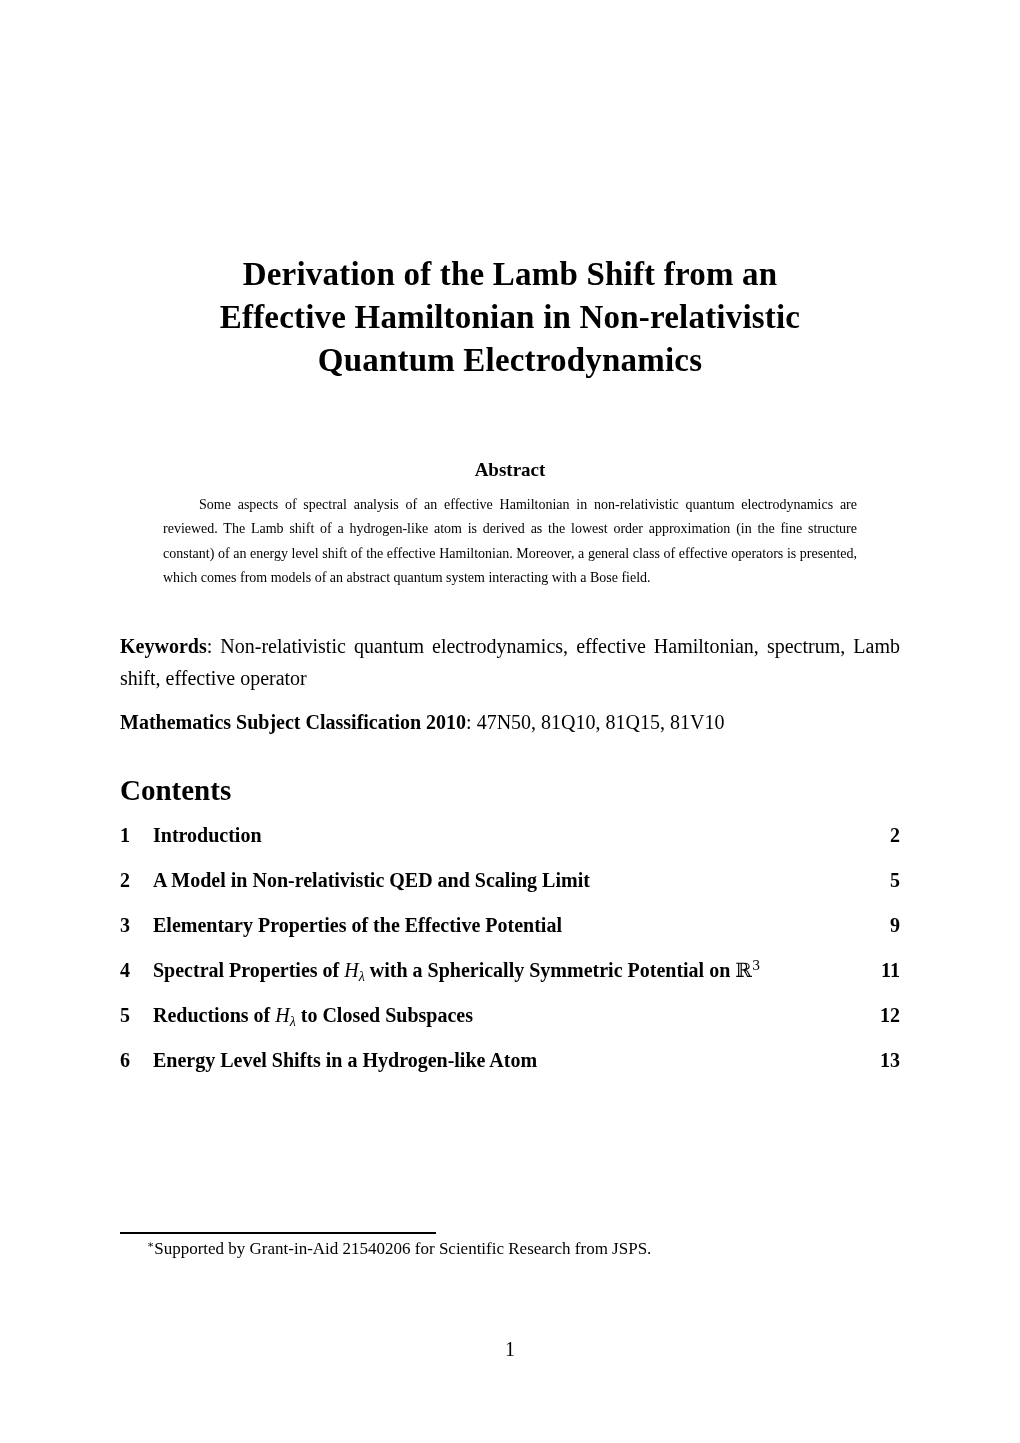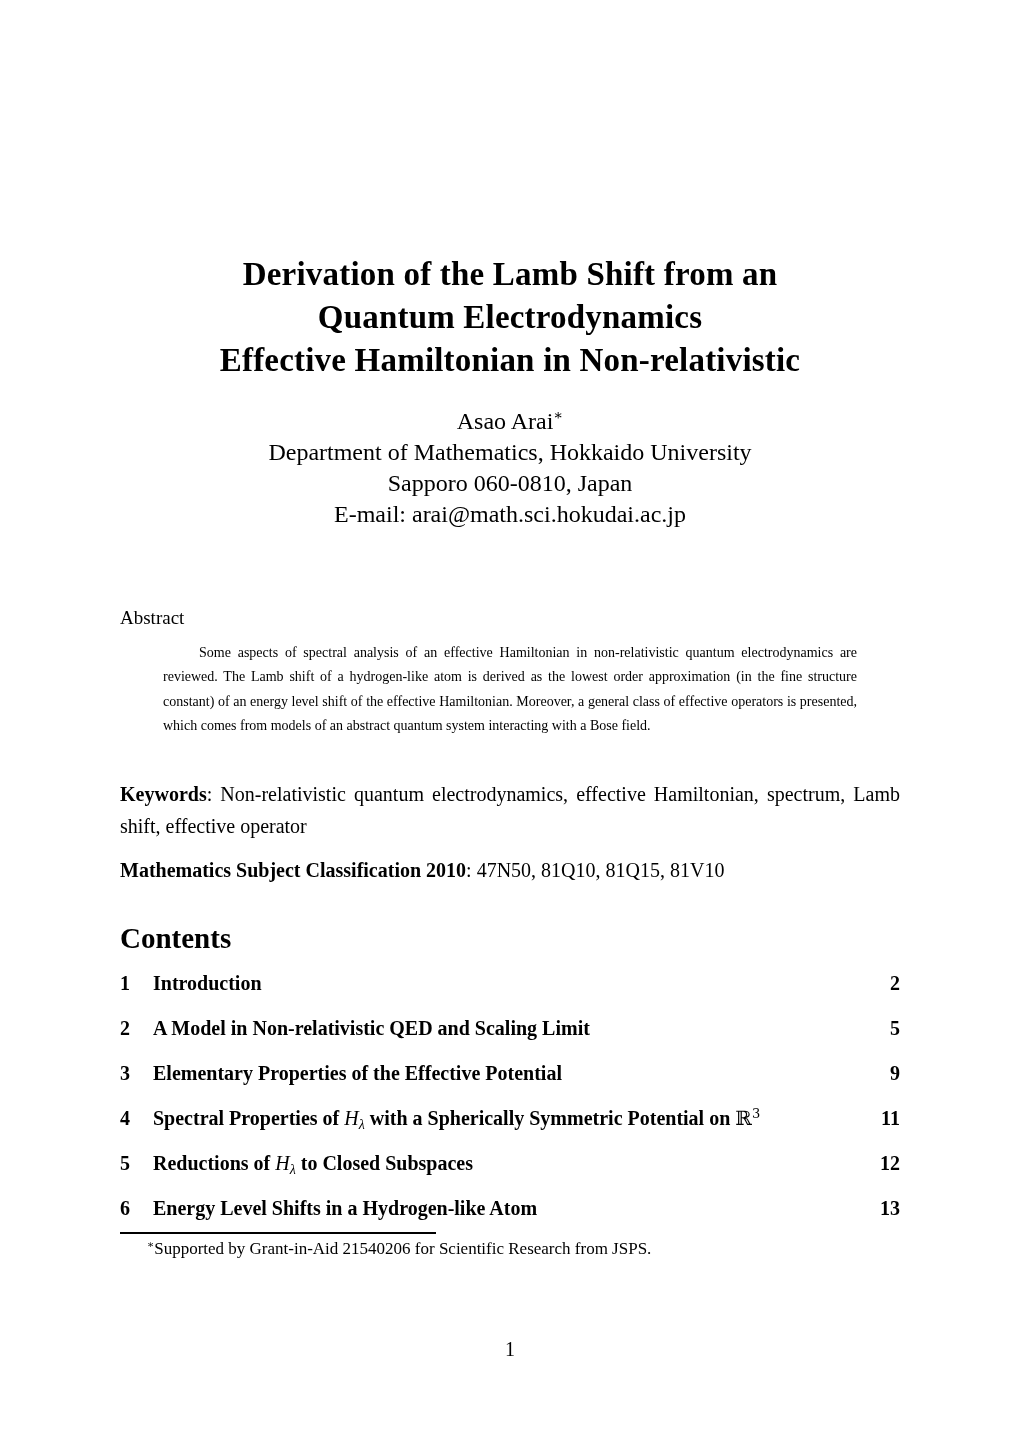--- a/index.html
+++ b/index.html
@@ -37,21 +37,22 @@
     font-weight: 400;
   }
   .fnmark {
     font-size: 60%;
     vertical-align: 9px;
     line-height: 0;
   }
 
   .abstract-section { margin-top: 76px; }
   .abs-head {
-    font-weight: 400;
+    text-align: center;
+    font-weight: 700;
     font-size: 19px;
     line-height: 24px;
   }
   .abs-body {
     margin: 11px 43px 0 43px;
     font-size: 14px;
     line-height: 24.3px;
     text-align: justify;
     text-indent: 36px;
   }
@@ -155,30 +156,24 @@
     line-height: 26px;
   }
 </style>
 </head>
 <body>
 
 <div class="paper">
 
   <h1 class="title">
     <span class="tline">Derivation of the Lamb Shift from an</span>
+    <span class="tline">Effective Hamiltonian in Non-relativistic</span>
     <span class="tline">Quantum Electrodynamics</span>
-    <span class="tline">Effective Hamiltonian in Non-relativistic</span>
   </h1>
 
-  <div class="authorblock">
-    <div class="aline"><span>Asao Arai</span><sup class="fnmark">∗</sup></div>
-    <div class="aline">Department of Mathematics, Hokkaido University</div>
-    <div class="aline">Sapporo 060-0810, Japan</div>
-    <div class="aline">E-mail: arai@math.sci.hokudai.ac.jp</div>
-  </div>
 
   <div class="abstract-section">
     <div class="abs-head">Abstract</div>
     <p class="abs-body">Some aspects of spectral analysis of an effective Hamiltonian in non-relativistic quantum electrodynamics are reviewed. The Lamb shift of a hydrogen-like atom is derived as the lowest order approximation (in the fine structure constant) of an energy level shift of the effective Hamiltonian. Moreover, a general class of effective operators is presented, which comes from models of an abstract quantum system interacting with a Bose field.</p>
   </div>
 
   <p class="kv kv-keywords"><b>Keywords</b><span>: Non-relativistic quantum electrodynamics, effective Hamiltonian, spectrum, Lamb shift, effective operator</span></p>
 
   <p class="kv kv-msc"><b>Mathematics Subject Classification 2010</b><span>: 47N50, 81Q10, 81Q15, 81V10</span></p>
 

